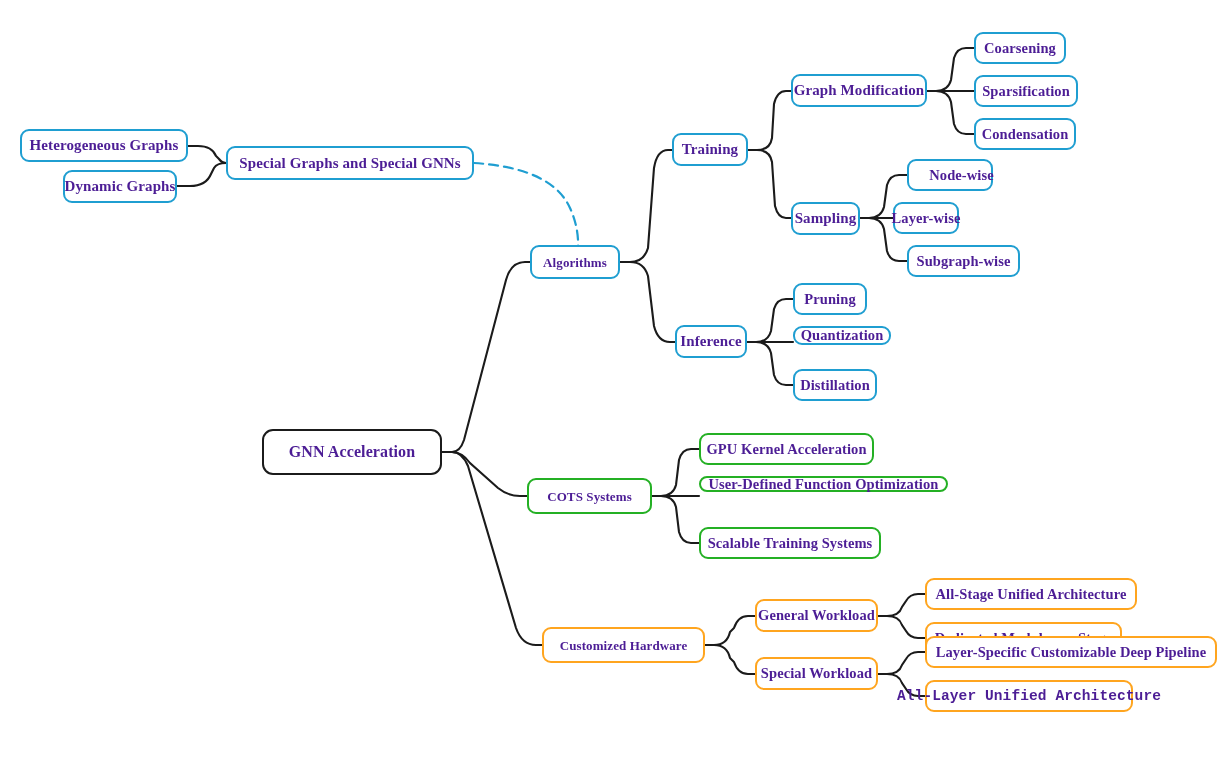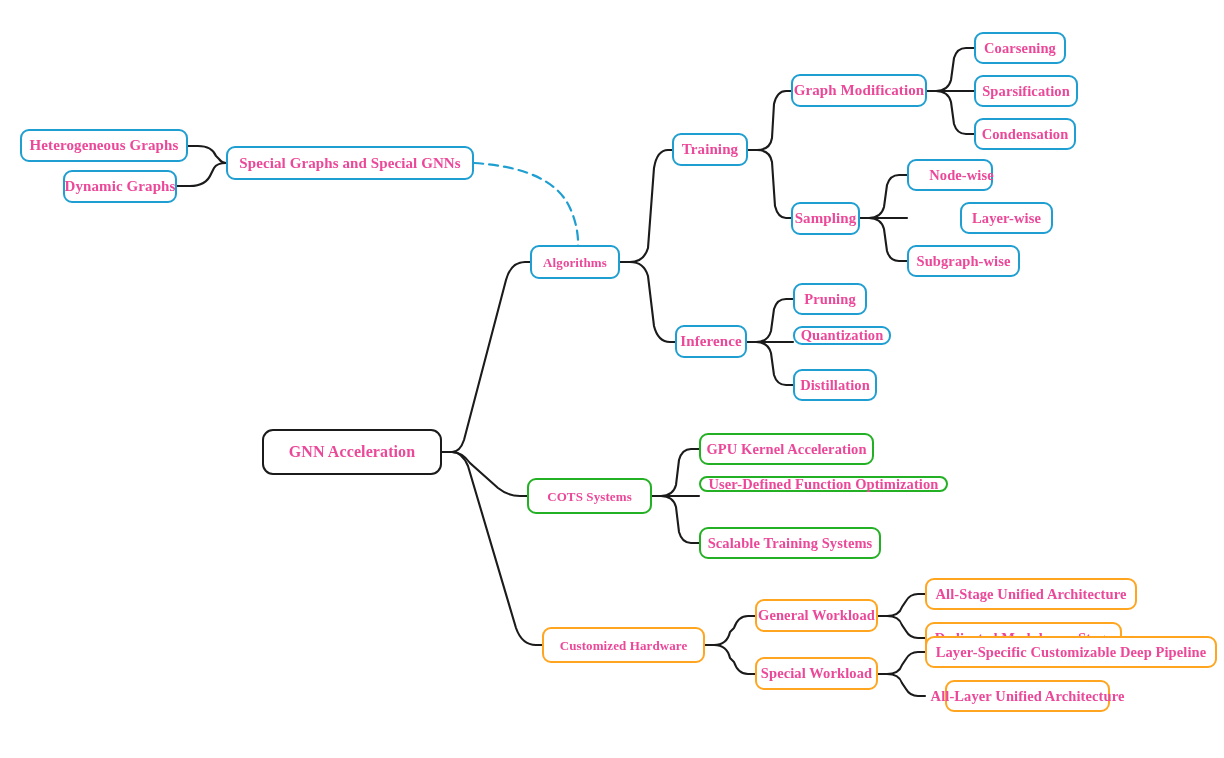--- a/index.html
+++ b/index.html
@@ -29,21 +29,21 @@
   .node {
     position: absolute;
     box-sizing: border-box;
     display: flex;
     align-items: center;
     justify-content: center;
     background: #ffffff;
     border-style: solid;
     border-width: 2px;
     border-radius: 9px;
-    color: #ec4899;
+    color: #4c1d95;
     font-weight: bold;
     font-size: 15px;
     line-height: 1;
     letter-spacing: 0.1px;
     white-space: nowrap;
     padding: 0 9px;
   }
   .node.root {
     border-color: #1b1b1b;
     border-width: 2px;
@@ -148,21 +148,21 @@
   </div>
 
   <div class="node blue" style="left:791px; top:202px; width:69px; height:33px;justify-content:center;">
     <span>Sampling</span>
   </div>
 
   <div class="node blue lvl3" style="left:907px; top:159px; width:86px; height:32px;padding-left:32px;">
     <span>Node-wise</span>
   </div>
 
-  <div class="node blue lvl3" style="left:960px; top:202px; width:93px; height:32px;">
+  <div class="node blue lvl3" style="left:893px; top:202px; width:66px; height:32px;">
     <span>Layer-wise</span>
   </div>
 
   <div class="node blue lvl3" style="left:907px; top:245px; width:113px; height:32px;">
     <span>Subgraph-wise</span>
   </div>
 
   <div class="node blue" style="left:675px; top:325px; width:72px; height:33px;">
     <span>Inference</span>
   </div>
@@ -212,17 +212,17 @@
   </div>
 
   <div class="node amber lvl3" style="left:755px; top:657px; width:123px; height:33px;">
     <span>Special Workload</span>
   </div>
 
   <div class="node amber lvl3" style="left:925px; top:636px; width:292px; height:32px;">
     <span>Layer-Specific Customizable Deep Pipeline</span>
   </div>
 
-  <div class="node amber lvl3" style="left:945px; top:680px; width:165px; height:32px;">
+  <div class="node amber lvl3" style="left:925px; top:680px; width:208px; height:32px;font-family:Liberation Mono, monospace;">
     <span>All-Layer Unified Architecture</span>
   </div>
 
 </div>
 
 </body></html>

